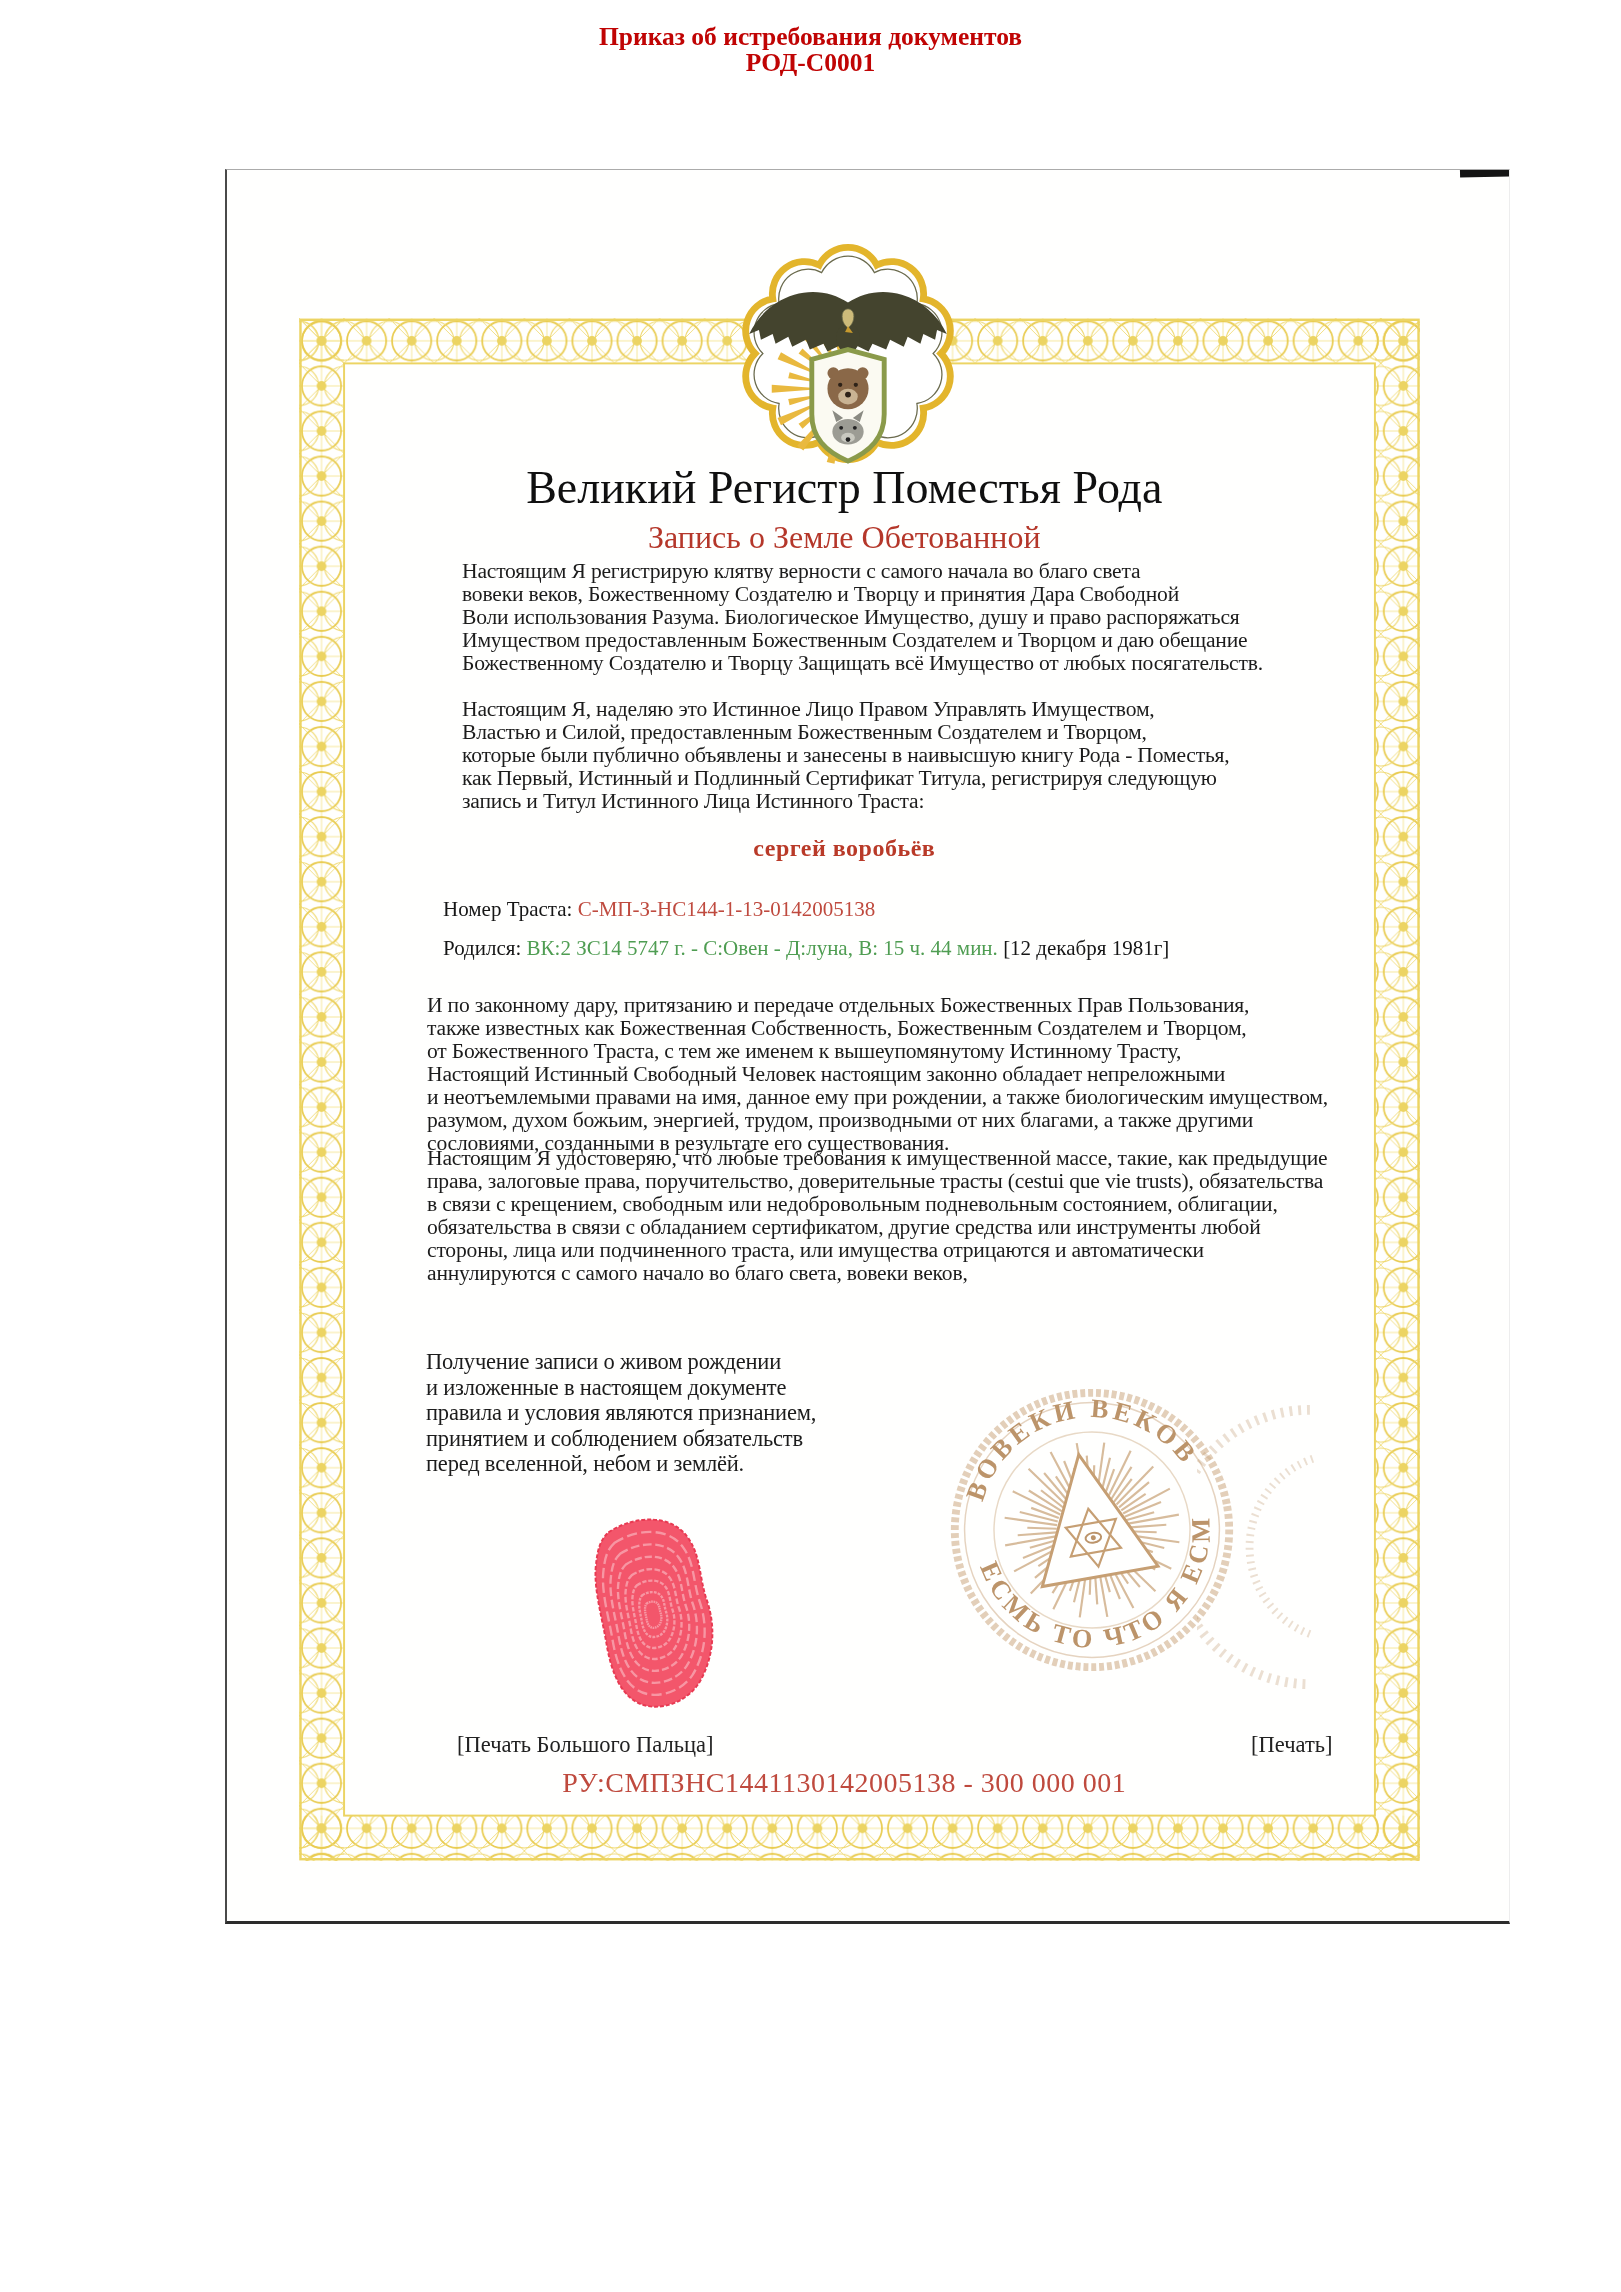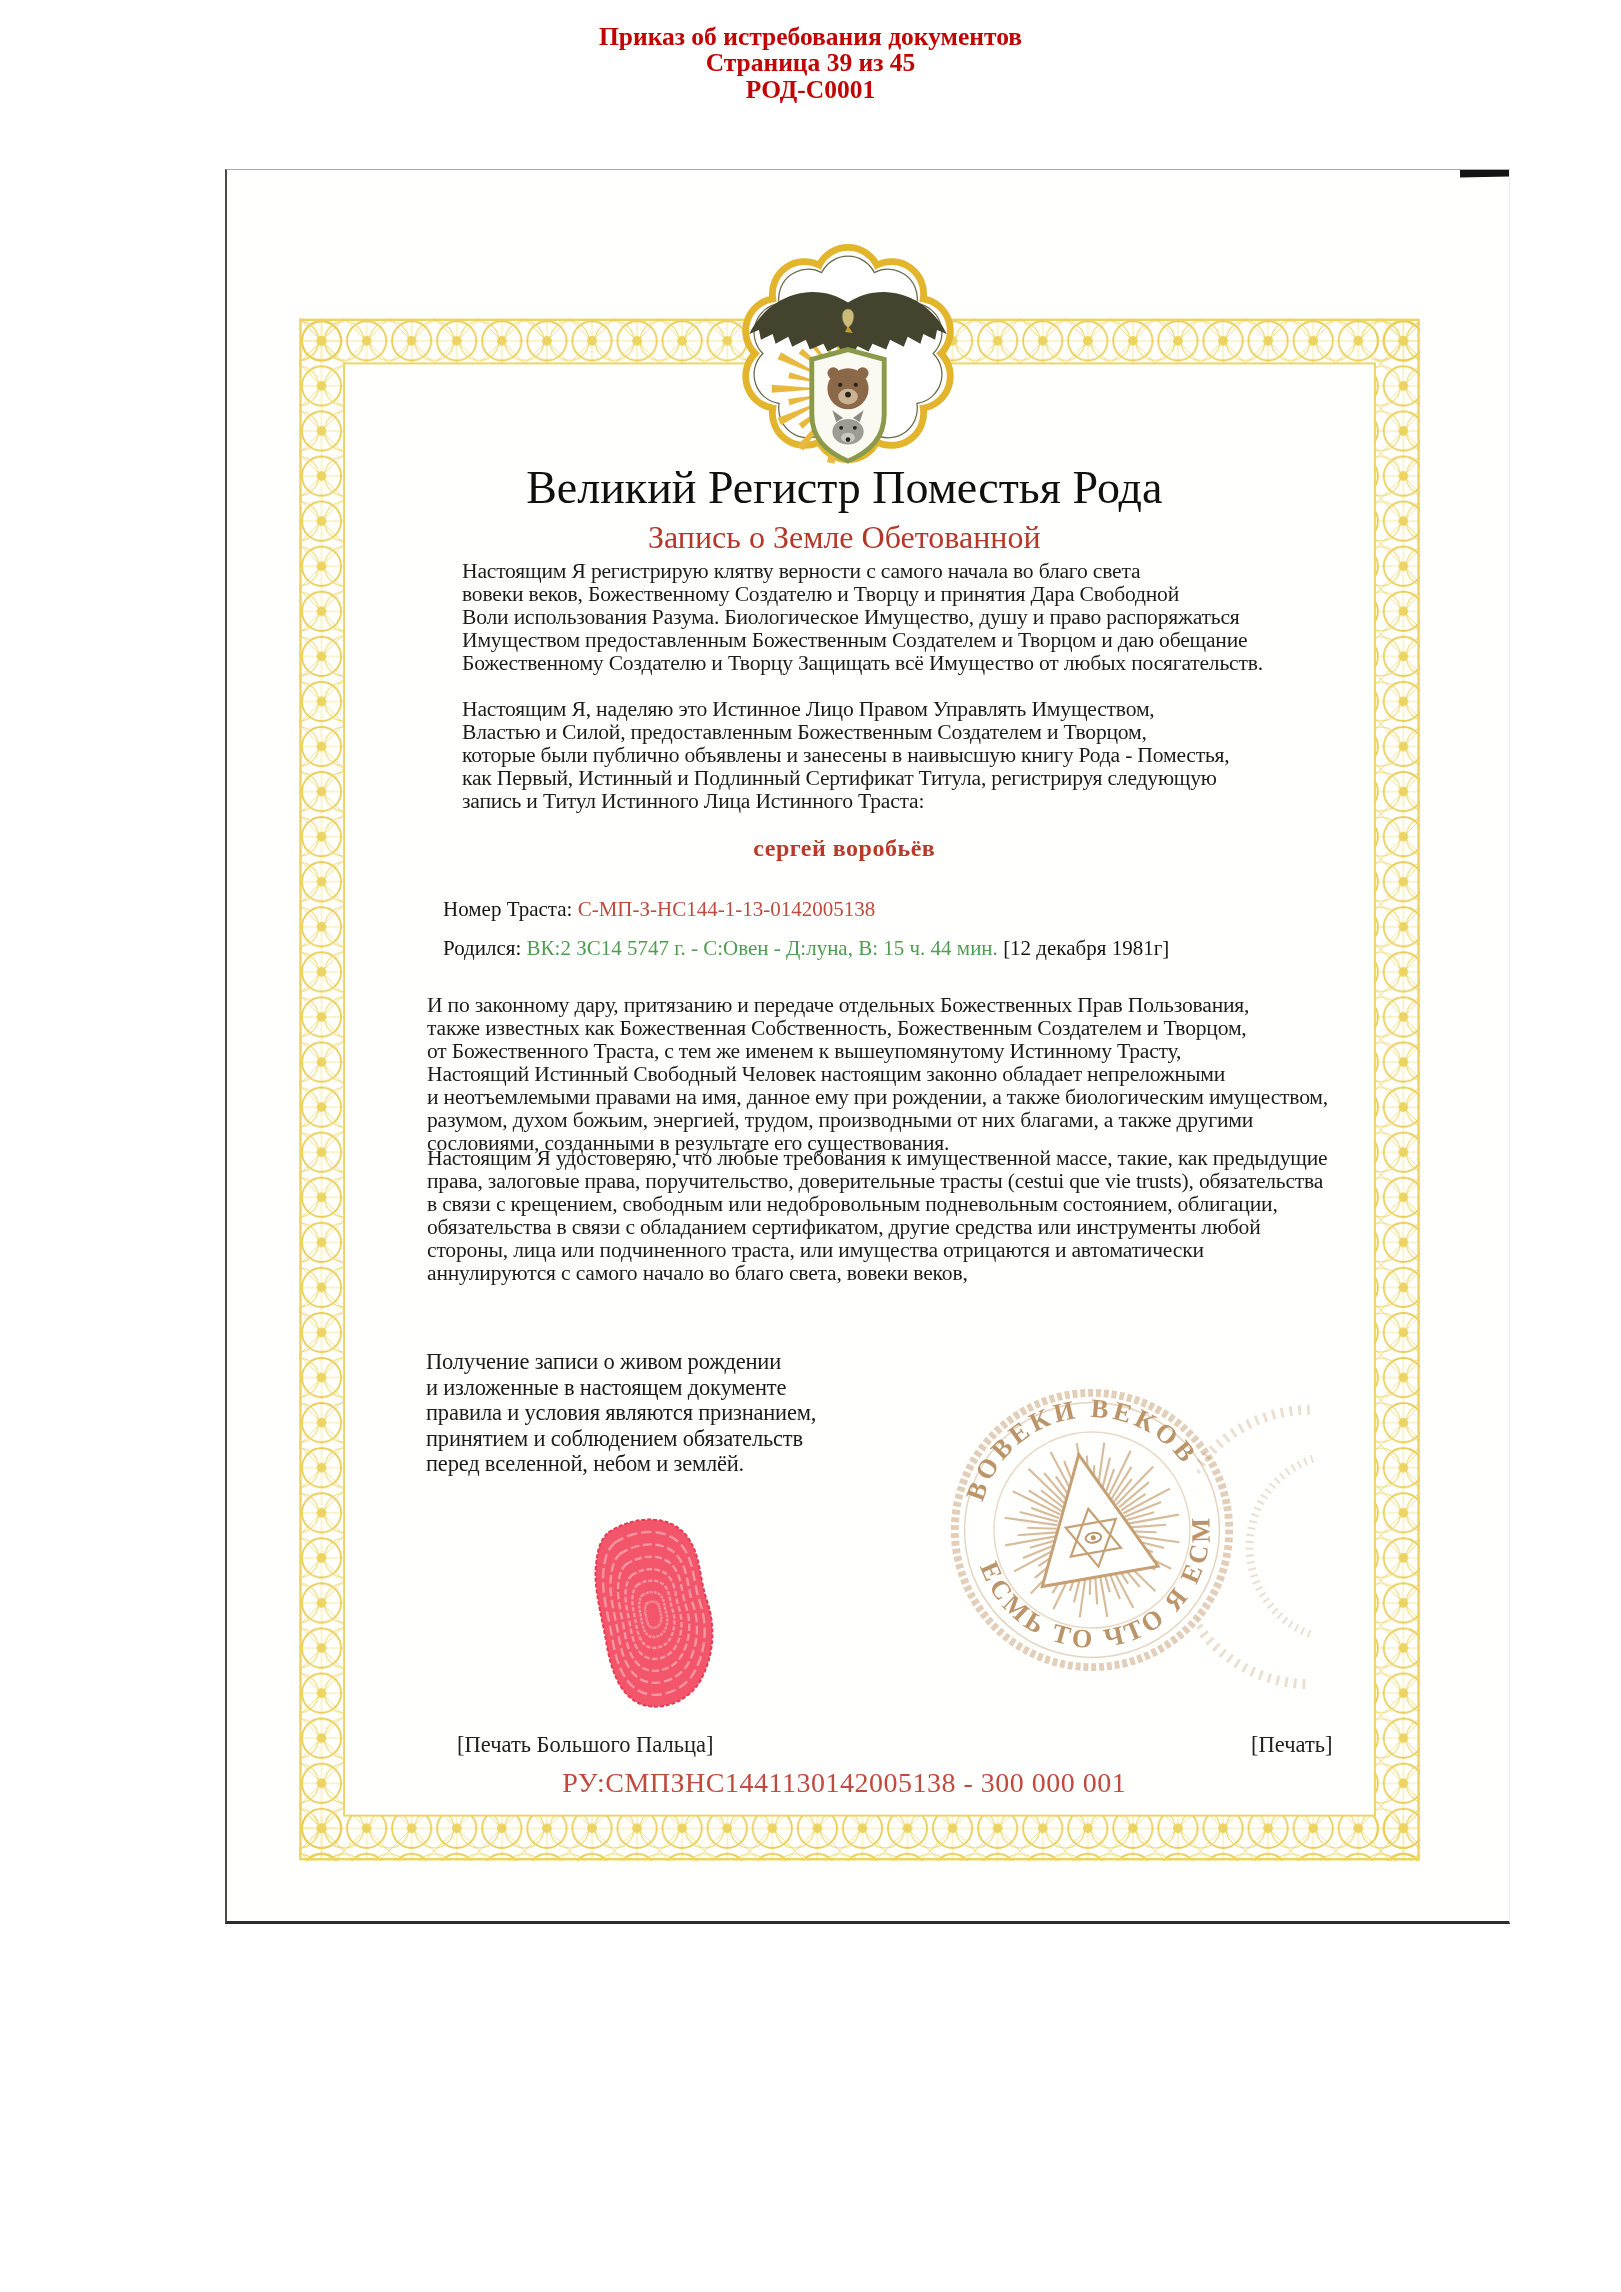--- a/index.html
+++ b/index.html
@@ -36,21 +36,20 @@
   #registry{top:1597px;font-size:28px;color:#bf4a3e;letter-spacing:0.5px;}
   svg{display:block;}
 </style>
 </head>
 <body>
 
 <div id="stage">
 
   <div class="abs" id="hdr">
     <div>Приказ об истребования документов</div>
-    <div>Страница 39 из 45</div>
     <div>РОД-С0001</div>
   </div>
 
   <div class="abs" id="scan">
 
     <div class="abs" id="scan-artifact"></div>
 
     <svg class="abs" id="frame" style="left:72px;top:148px" width="1121" height="1543" viewBox="0 0 1144 1574">
       <defs>
         <pattern id="lace" width="46" height="46" patternUnits="userSpaceOnUse">

